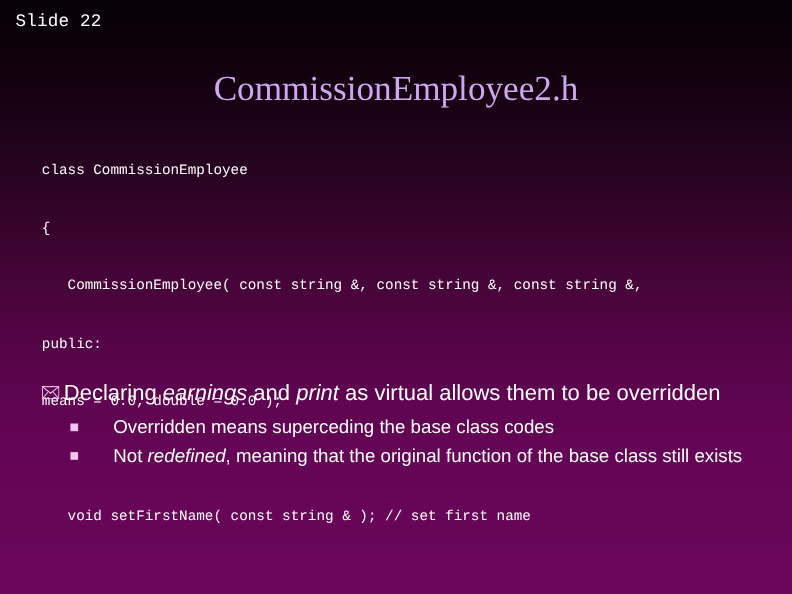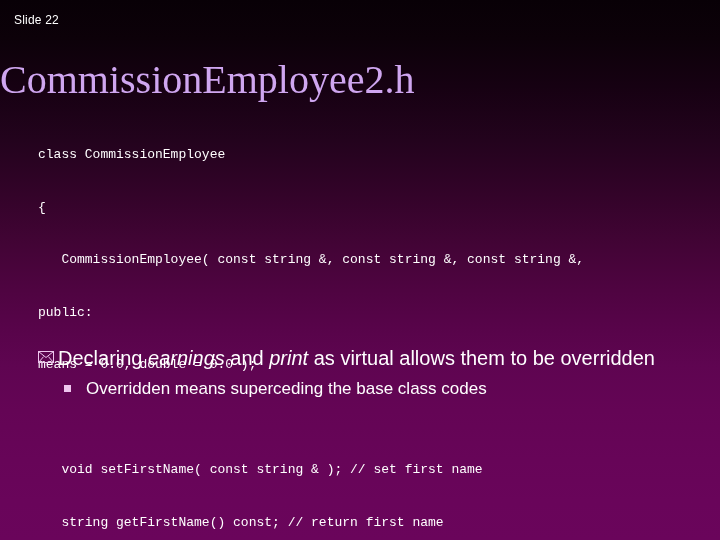--- a/index.html
+++ b/index.html
@@ -28,37 +28,37 @@
         #6a055b 100%);
     font-family: "Liberation Sans", sans-serif;
     -webkit-font-smoothing: none;
   }
 
   
   #slide-number {
     position: absolute;
     left: 14px;
     top: 13px;
-    font-family: Liberation Sans, sans-serif;
-    font-size: 12px;
+    font-family: Liberation Mono, monospace;
+    font-size: 16px;
     line-height: 14px;
     color: #ffffff;
     letter-spacing: 0.2px;
     white-space: nowrap;
   }
 
   
   #title {
     position: absolute;
     left: 0;
     top: 57px;
     width: 720px;
-    text-align: left;
+    text-align: center;
     font-family: "Liberation Serif", serif;
-    font-size: 40px;
+    font-size: 32px;
     line-height: 46px;
     color: #cfa6f0;
     white-space: nowrap;
   }
 
   
   #code-block {
     position: absolute;
     left: 38px;
     top: 111px;
@@ -115,20 +115,21 @@
     margin-top: 6px;
     padding-left: 26px;
   }
   .bullet-l2 {
     display: flex;
     align-items: flex-start;
     font-size: 17px;
     line-height: 23px;
     color: #ffffff;
     margin-bottom: 3px;
+    gap: 17px;
   }
   .bullet-l2 .marker {
     flex: 0 0 auto;
     width: 22px;
     height: 23px;
     position: relative;
   }
   .bullet-l2 .marker i {
     display: block;
     width: 7px;
@@ -155,21 +156,20 @@
   <div id="title">CommissionEmployee2.h</div>
 
   <div id="code-block">
     <div class="code-line">class CommissionEmployee</div>
     <div class="code-line">{</div>
     <div class="code-line">   CommissionEmployee( const string &amp;, const string &amp;, const string &amp;,</div>
     <div class="code-line">public:</div>
     <div class="code-line">means = 0.0, double = 0.0 );</div>
     <div class="code-line blank">&nbsp;</div>
     <div class="code-line">   void setFirstName( const string &amp; ); // set first name</div>
-    <div class="code-line">   string getFirstName() const; // return first name</div>
     
     
     
     
   </div>
 
   <div id="bullets">
 
     <div class="bullet-l1">
       <span class="marker">
@@ -184,17 +184,23 @@
 
     <div class="sub-list">
 
       <div class="bullet-l2">
         <span class="marker">
             <i></i>
           </span>
         <span class="btext"><span>Overridden means superceding the base class codes</span><em class="it"></em><span></span></span>
       </div>
 
+      <div class="bullet-l2">
+        <span class="marker">
+            <i></i>
+          </span>
+        <span class="btext"><span>Not </span><em class="it">redefined</em><span>, meaning that the original function of the base class still exists</span></span>
+      </div>
 
     </div>
   </div>
 
 </div>
 
 </body></html>

